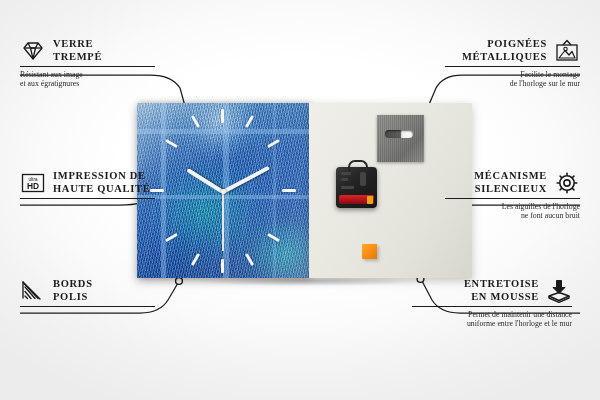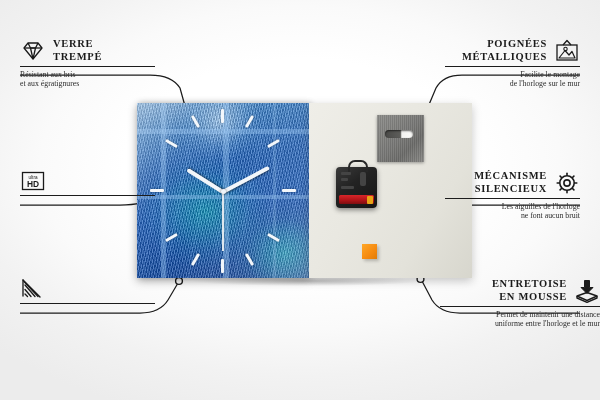--- a/index.html
+++ b/index.html
@@ -187,47 +187,51 @@
           <path d="M4,8 L22,8"></path>
           <path d="M8,3 L10.5,8 L13,19"></path>
           <path d="M18,3 L15.5,8 L13,19"></path>
           <path d="M10.5,8 L15.5,8"></path>
         </g>
       </svg>
       <div class="cal-title">VERRE
 TREMPÉ</div>
     </div>
     <div class="rule"></div>
-    <div class="cal-sub">Résistant aux bris
+    <div class="cal-sub">Résistant aux image
 et aux égratignures</div>
   </div>
 
   <div class="callout" style="left:20px;top:170px;width:135px;">
     <div class="cal-head">
       <svg class="icon" width="26" height="22" viewBox="0 0 26 22">
         <rect x="2.5" y="2.5" width="21" height="17" fill="none" stroke="#1a1a1a" stroke-width="1.3"></rect>
         <text x="13" y="9.4" text-anchor="middle" font-family="Liberation Sans, sans-serif" font-size="4.6" fill="#1a1a1a">ultra</text>
         <text x="13" y="17.2" text-anchor="middle" font-family="Liberation Sans, sans-serif" font-size="8.4" font-weight="bold" fill="#1a1a1a">HD</text>
       </svg>
+      <div class="cal-title">IMPRESSION DE
+HAUTE QUALITÉ</div>
     </div>
     <div class="rule"></div>
   </div>
 
   <div class="callout" style="left:20px;top:278px;width:135px;">
     <div class="cal-head">
       <svg class="icon" width="26" height="22" viewBox="0 0 26 22">
         <g stroke="#1a1a1a" stroke-width="1.35" stroke-linecap="round">
           <line x1="3" y1="2" x2="3" y2="18"></line>
           <line x1="3" y1="2" x2="20" y2="19"></line>
           <line x1="5" y1="16" x2="7.5" y2="18.5"></line>
           <line x1="5" y1="11.5" x2="11" y2="18.5"></line>
           <line x1="5" y1="7" x2="15" y2="18.5"></line>
           <line x1="4" y1="3.5" x2="18" y2="18.5"></line>
         </g>
       </svg>
+      <div class="cal-title">BORDS
+POLIS</div>
     </div>
     <div class="rule"></div>
   </div>
 
   <div class="callout" style="left:445px;top:38px;width:135px;">
     <div class="cal-head right">
       <div class="cal-title right">POIGNÉES
 MÉTALLIQUES</div>
       <svg class="icon" width="26" height="24" viewBox="0 0 26 24">
         <path d="M9,6 L13,1.5 L17,6" fill="none" stroke="#1a1a1a" stroke-width="1.3" stroke-linejoin="round"></path>
@@ -258,21 +262,21 @@
           <line x1="19.9" y1="5.1" x2="18.5" y2="6.5"></line>
           <line x1="7.5" y1="17.5" x2="6.1" y2="18.9"></line>
         </g>
       </svg>
     </div>
     <div class="rule"></div>
     <div class="cal-sub right">Les aiguilles de l'horloge
 ne font aucun bruit</div>
   </div>
 
-  <div class="callout" style="left:440px;top:278px;width:160px;">
+  <div class="callout" style="left:412px;top:278px;width:160px;">
     <div class="cal-head right">
       <div class="cal-title right">ENTRETOISE
 EN MOUSSE</div>
       <svg class="icon" width="26" height="24" viewBox="0 0 26 24">
         <path d="M10.5,1.5 L15.5,1.5 L15.5,8.5 L19,8.5 L13,14.5 L7,8.5 L10.5,8.5 Z" fill="#1a1a1a" stroke="#1a1a1a" stroke-width="1" stroke-linejoin="round"></path>
         <path d="M13,13.5 L23,17 L13,21.5 L3,17 Z" fill="none" stroke="#1a1a1a" stroke-width="1.4" stroke-linejoin="round"></path>
         <path d="M3,17 L3,19 L13,23.3 L23,19 L23,17" fill="none" stroke="#1a1a1a" stroke-width="1.4" stroke-linejoin="round"></path>
       </svg>
     </div>
     <div class="rule"></div>

